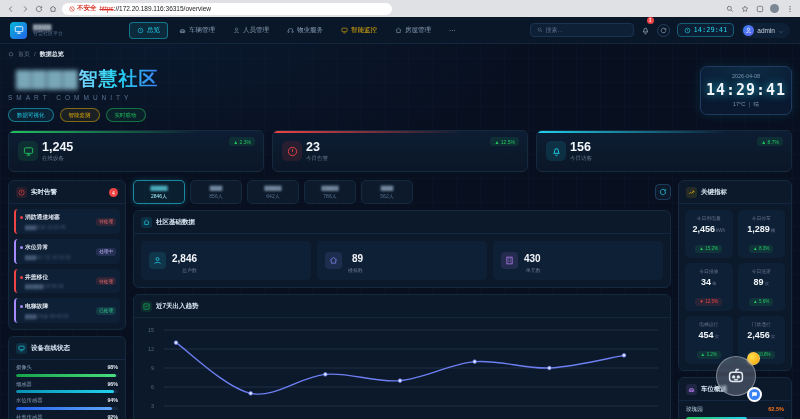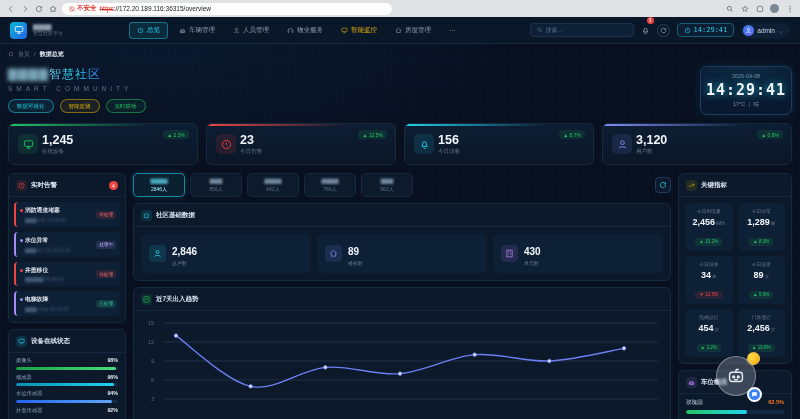--- a/index.html
+++ b/index.html
@@ -59,21 +59,21 @@
   .content { position:relative; padding:4px 8px 0;
     background:
      repeating-linear-gradient(0deg, rgba(40,70,110,.06) 0 1px, transparent 1px 24px),
      repeating-linear-gradient(90deg, rgba(40,70,110,.06) 0 1px, transparent 1px 24px),
      radial-gradient(600px 200px at 20% 0%, rgba(14,42,72,.35), transparent 60%), #081020; height:375px; }
   .crumb { display:flex; align-items:center; gap:4px; font-size:6px; color:#64748b; height:12px; }
   .crumb svg { width:6px; height:6px; }
   .crumb b { color:#e2e8f0; font-weight:bold; }
 
   .hero { display:flex; justify-content:space-between; align-items:flex-start; margin:6px 0 8px; }
-  .hero-title { display:flex; align-items:baseline; font-size:12px; font-weight:normal; letter-spacing:1px; }
+  .hero-title { display:flex; align-items:baseline; font-size:19px; font-weight:bold; letter-spacing:1px;margin-left:8px; }
   .censor { filter:blur(2px); opacity:.75; }
   .censor-soft { filter:blur(1.3px); opacity:.7; }
   .grad-txt { background:linear-gradient(90deg,#7dd3fc,#22d3ee,#3b82f6); -webkit-background-clip:text; background-clip:text; color:transparent; }
   .hero-sub { font-size:6.5px; letter-spacing:4px; color:#5b7290; margin:2px 0 7px; }
   .pills { display:flex; gap:6px; }
   .pill { font-size:5.5px; padding:2.5px 8px; border-radius:8px; border:1px solid; }
   .pill.cyan { color:#22d3ee; border-color:rgba(34,211,238,.5); background:rgba(34,211,238,.08); }
   .pill.yellow { color:#eab308; border-color:rgba(234,179,8,.5); background:rgba(234,179,8,.08); }
   .pill.green { color:#22c55e; border-color:rgba(34,197,94,.5); background:rgba(34,197,94,.08); }
   .clock-card { width:92px; border:1px solid #1e3a5f; border-radius:7px; text-align:center; padding:6px 4px;
@@ -142,21 +142,21 @@
   .btab { width:52px; background:#0c1a2c; border:1px solid #15293f; border-radius:5px; text-align:center; padding:4px 2px; cursor:pointer;}
   .btab.active { border-color:rgba(34,211,238,.6); background:rgba(34,211,238,.08); box-shadow:0 0 6px rgba(34,211,238,.2); }
   .bt-name { font-size:5.5px; color:#9db4cc; white-space:nowrap; overflow:hidden; }
   .btab.active .bt-name { color:#67e8f9; }
   .bt-count { font-size:5px; color:#5b7290; margin-top:2px; }
   .btab.active .bt-count { color:#a5f3fc; }
   .tab-refresh { margin-left:auto; width:16px; height:16px; align-self:center; border:1px solid #1e3a5f; border-radius:4px;
     color:#22d3ee; display:flex; align-items:center; justify-content:center; background:#0c1a2c; }
   .tab-refresh svg { width:8px; height:8px; }
 
-  .cstats { display:flex; gap:6px; padding:7px; }
+  .cstats { display:flex; gap:6px; padding:7px;text-align:right; }
   .cstat { flex:1; background:#0e2036; border-radius:5px; display:flex; align-items:center; gap:6px; padding:7px 8px; }
   .cs-ic { width:17px; height:17px; border-radius:4px; display:flex; align-items:center; justify-content:center; flex:0 0 auto;}
   .cs-ic svg { width:9px; height:9px; }
   .cstat b { font-size:10px; color:#f1f5f9; }
   .cs-l { font-size:5px; color:#64748b; margin-top:1px; }
 
   .chart-panel { flex:1; }
   .plot { position:relative; height:104px; margin:4px 6px 0; }
   .plot svg { position:absolute; inset:0; }
 
@@ -413,33 +413,20 @@
             <svg viewBox="0 0 24 24" fill="none" stroke="currentColor" stroke-width="2">
               <path d="M18 16H6c1.5-1.5 2-3 2-6a4 4 0 0 1 8 0c0 3 .5 4.5 2 6z"></path>
               <path d="M10 19a2 2 0 0 0 4 0"></path>
             </svg>
           </span>
         <div>
             <div class="v">156</div>
             <div class="l">今日访客</div>
           </div>
         <span class="s-delta d-up">▲ 8.7%</span>
-      </div>
-      <div class="scard" style="--glow:#818cf8">
-        <span class="s-ic ic-indigo">
-            <svg viewBox="0 0 24 24" fill="none" stroke="currentColor" stroke-width="2">
-              <circle cx="12" cy="8" r="4"></circle>
-              <path d="M4 20c1.5-4 14.5-4 16 0"></path>
-            </svg>
-          </span>
-        <div>
-            <div class="v">3,120</div>
-            <div class="l">用户数</div>
-          </div>
-        <span class="s-delta d-up">▲ 0.8%</span>
       </div>
     </div>
 
     <div class="main">
 
       <div class="col-l">
         <div class="panel">
           <div class="p-hd">
             <span class="ph-ic ic-red">
                 <svg viewBox="0 0 24 24" fill="none" stroke="currentColor" stroke-width="2.2">

